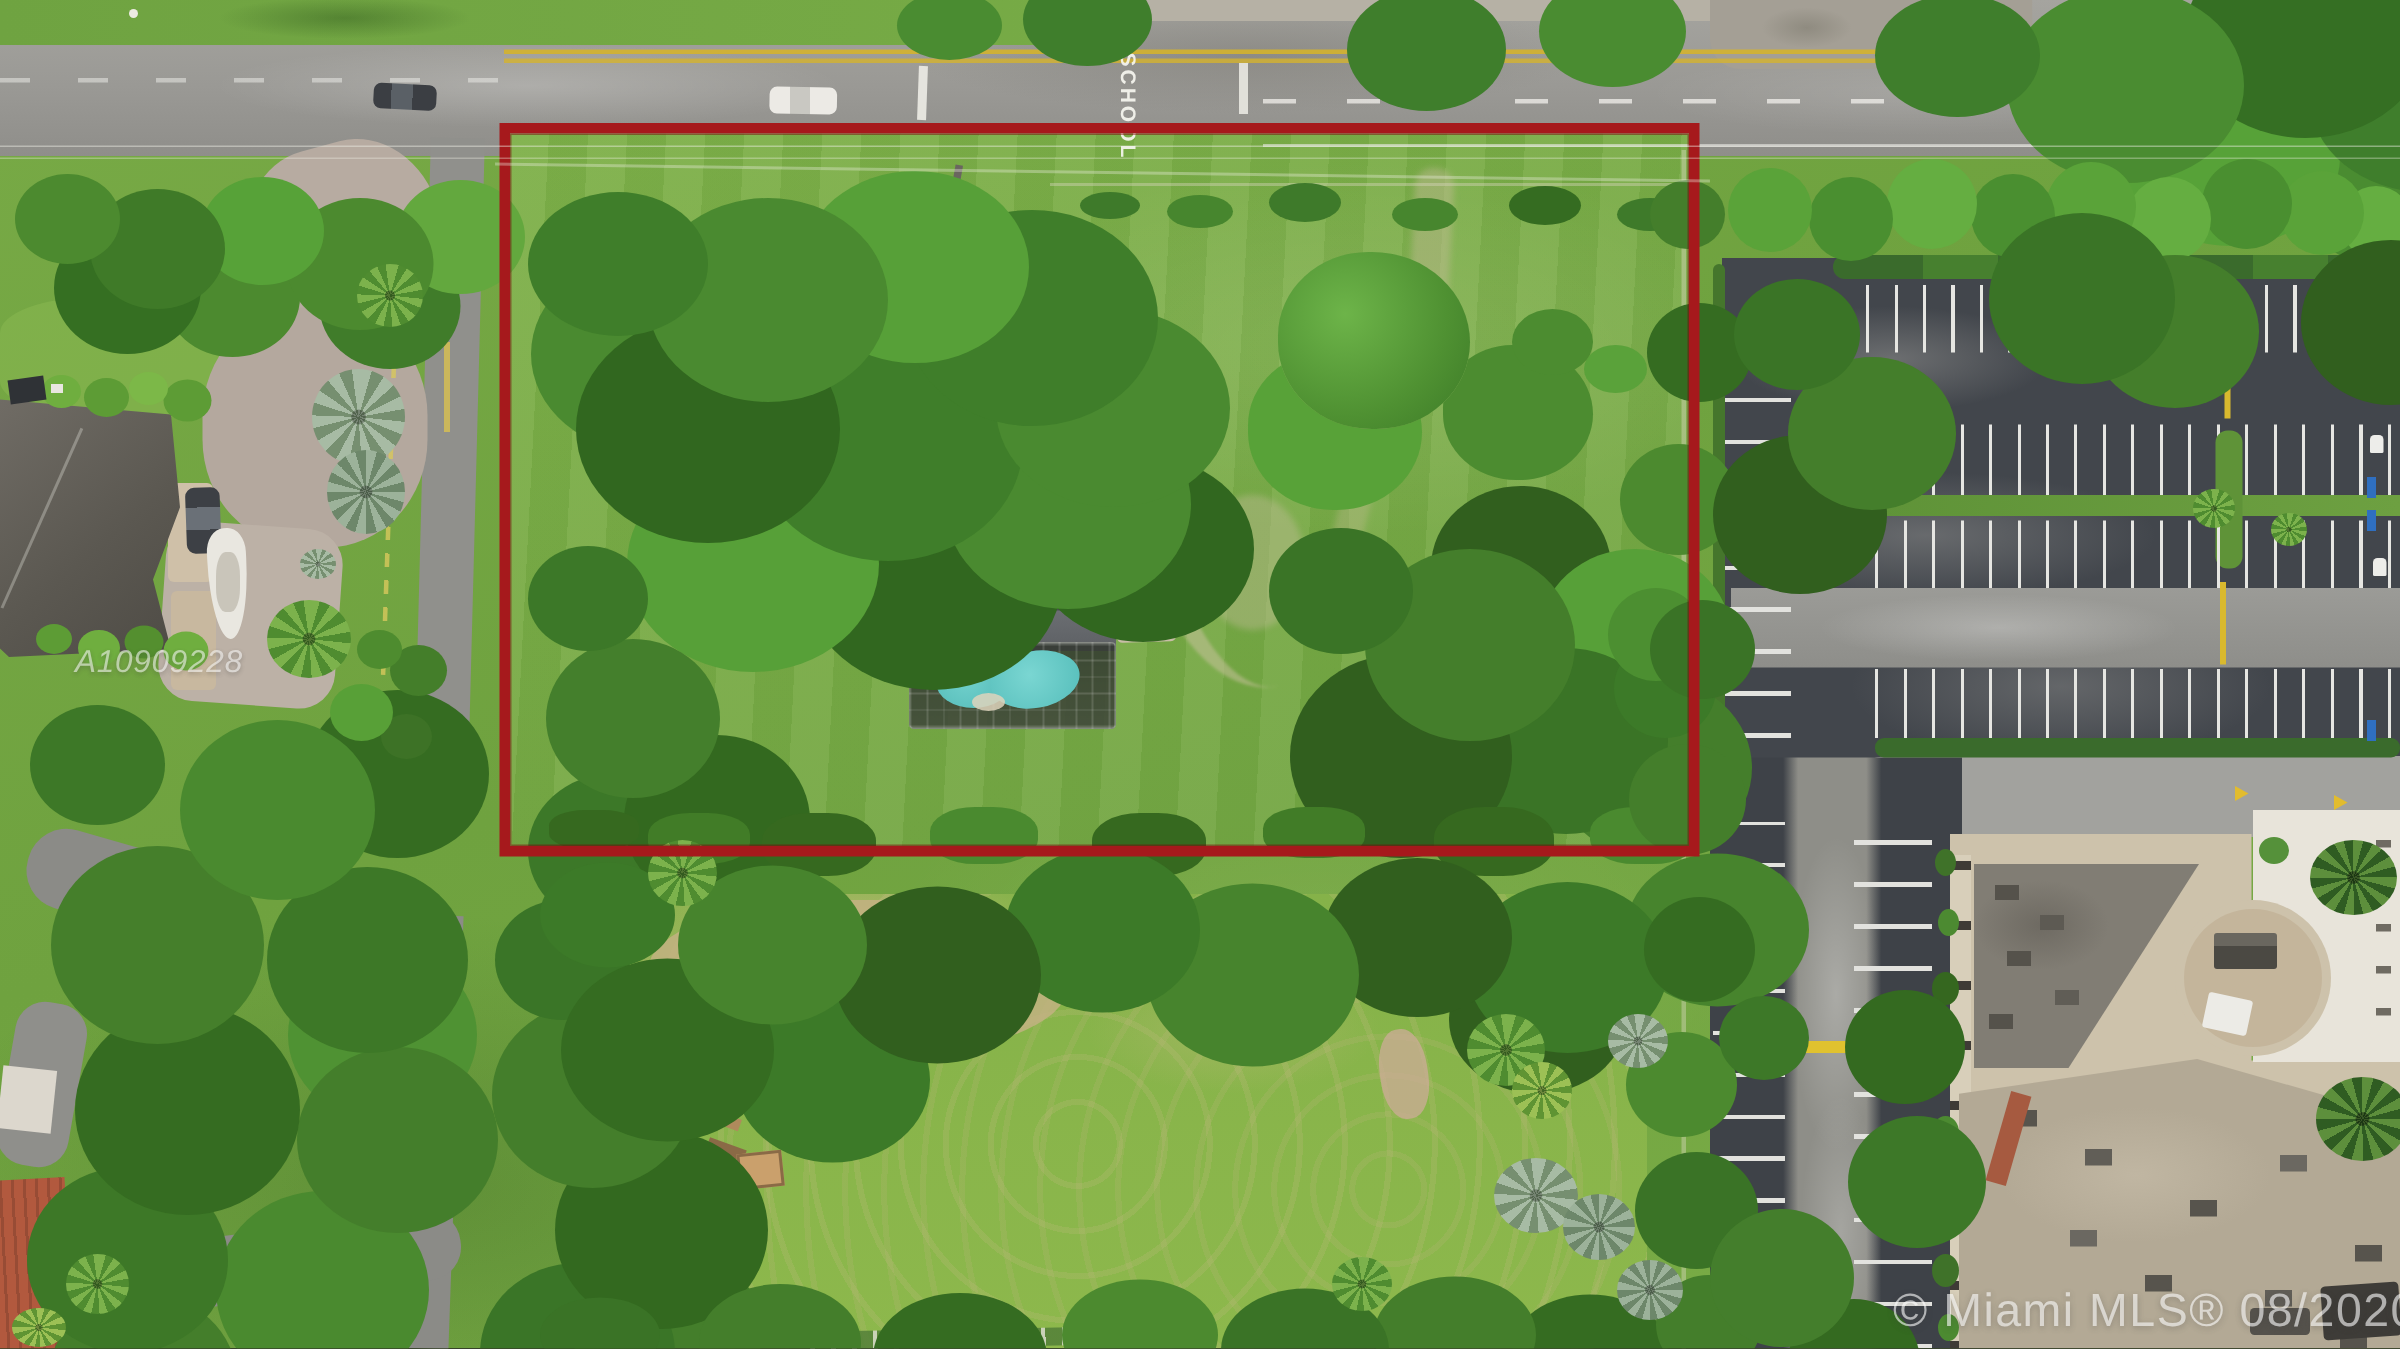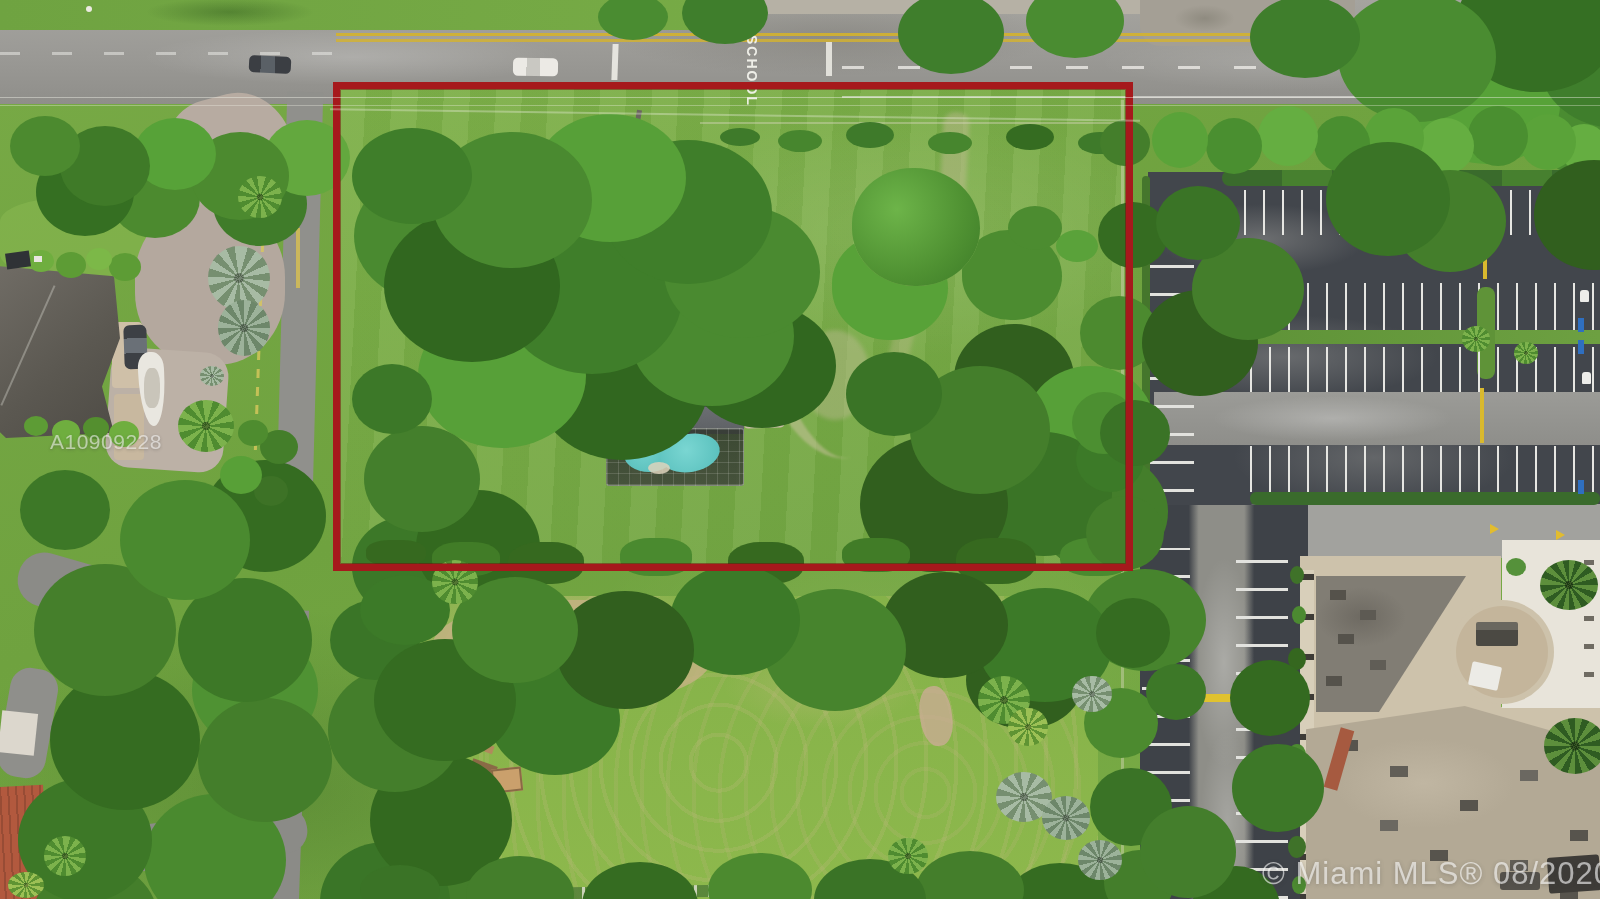--- a/index.html
+++ b/index.html
@@ -300,21 +300,21 @@
       40px 80px 0 0 #6b6861,220px 150px 0 0 #57544d;}
   #red-walk{left:1332px;top:728px;width:14px;height:62px;background:#a65a40;transform:rotate(16deg);z-index:7;}
   #plaza{left:1502px;top:540px;width:98px;height:168px;background:#e8e4da;z-index:5;}
   #benches{left:1584px;top:560px;width:10px;height:5px;background:#6f6b62;z-index:7;
     box-shadow:0 28px 0 0 #6f6b62,0 56px 0 0 #6f6b62,0 84px 0 0 #6f6b62,0 112px 0 0 #6f6b62;}
   #plaza-green{left:1506px;top:558px;width:20px;height:18px;background:#55913a;border-radius:50%;z-index:7;}
   #dumpster-br{left:1548px;top:856px;width:52px;height:36px;background:#3e3c38;border-radius:3px;transform:rotate(-4deg);z-index:8;}
   #car-br{left:1500px;top:872px;width:40px;height:18px;background:#55524c;border-radius:3px;z-index:8;}
   
   #wm-id{left:50px;top:430px;font-size:21px;letter-spacing:.5px;color:rgba(255,255,255,.55);
-    text-shadow:0 1px 3px rgba(60,60,60,.3);z-index:50;}
+    text-shadow:0 1px 3px rgba(60,60,60,.3);z-index:50;font-style:italic;}
   #wm-mls{left:1262px;top:856px;font-size:31px;letter-spacing:1px;color:rgba(255,255,255,.6);
     text-shadow:0 1px 4px rgba(60,60,60,.3);z-index:50;white-space:nowrap;}
 </style>
 </head>
 <body>
 
 <div id="stage">
 
   <div class="abs" id="road"></div>
   <div class="abs" id="verge-tl"></div>

